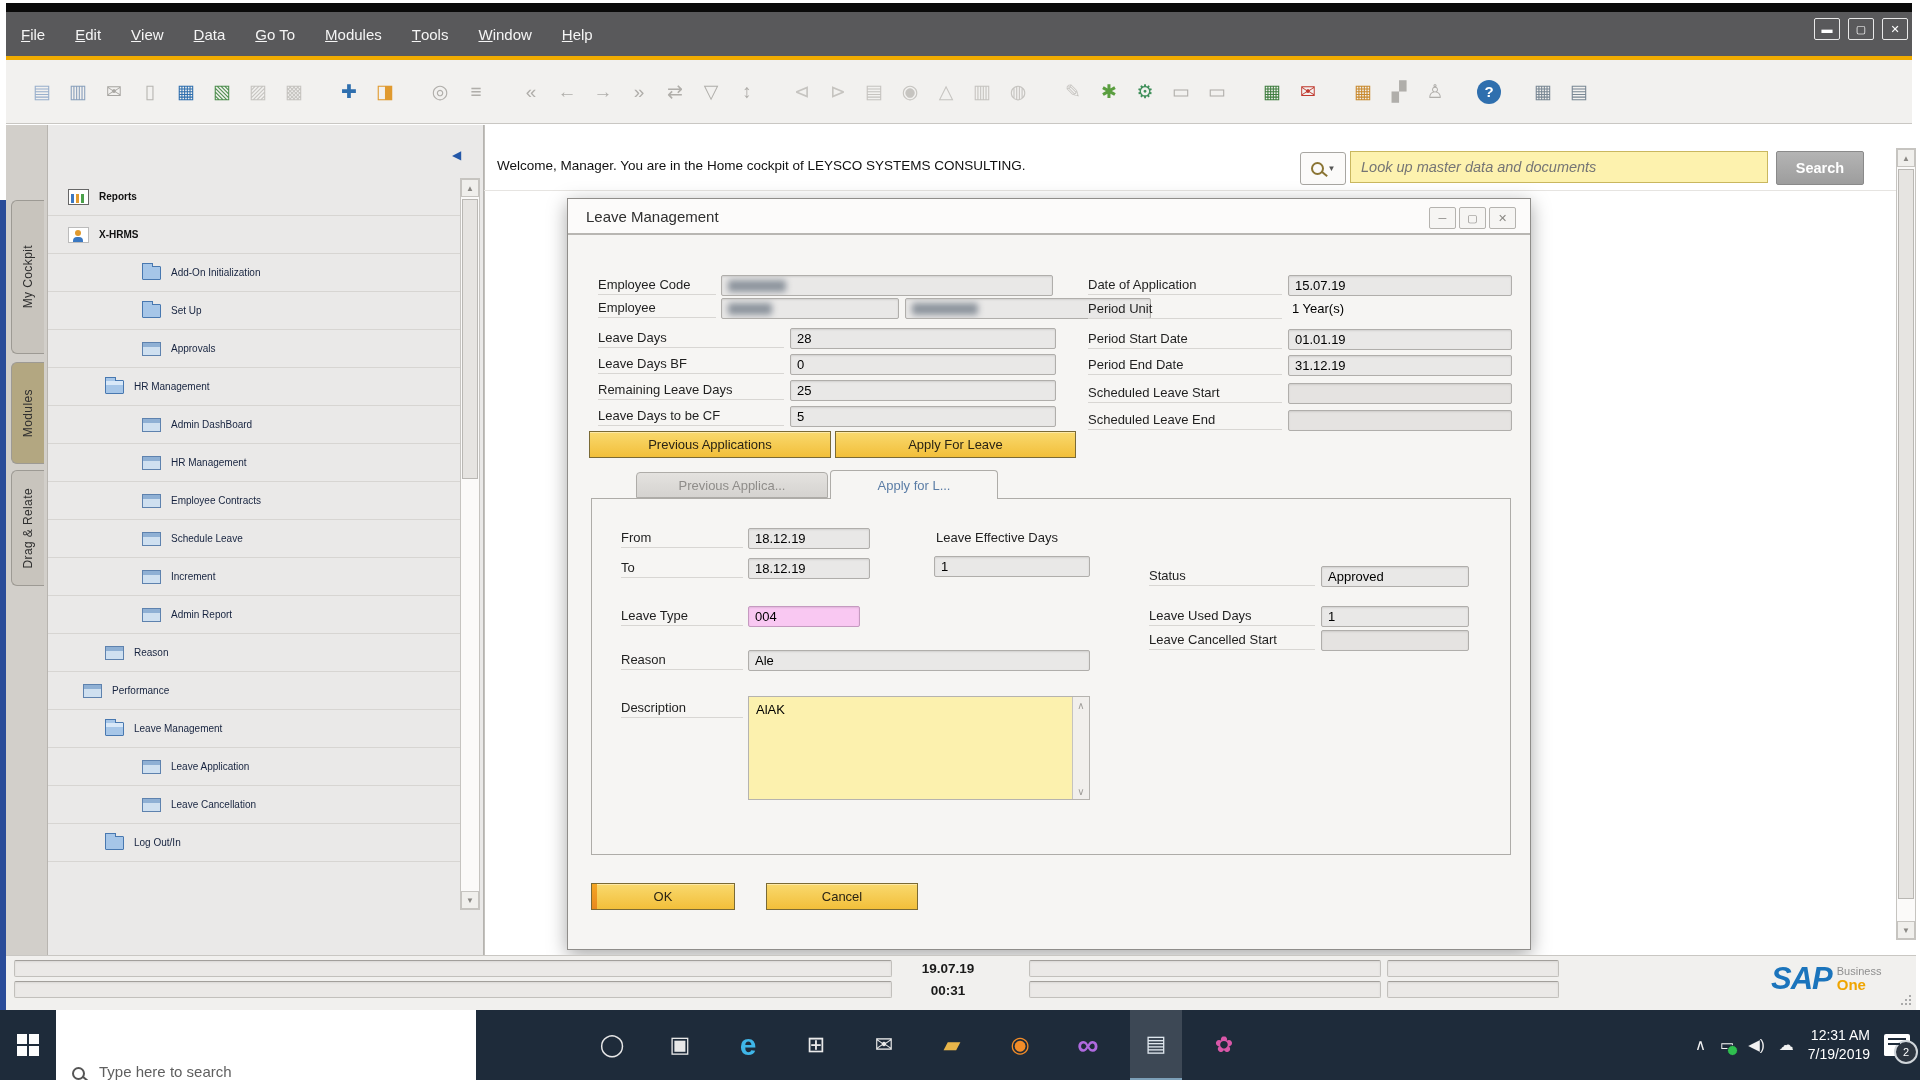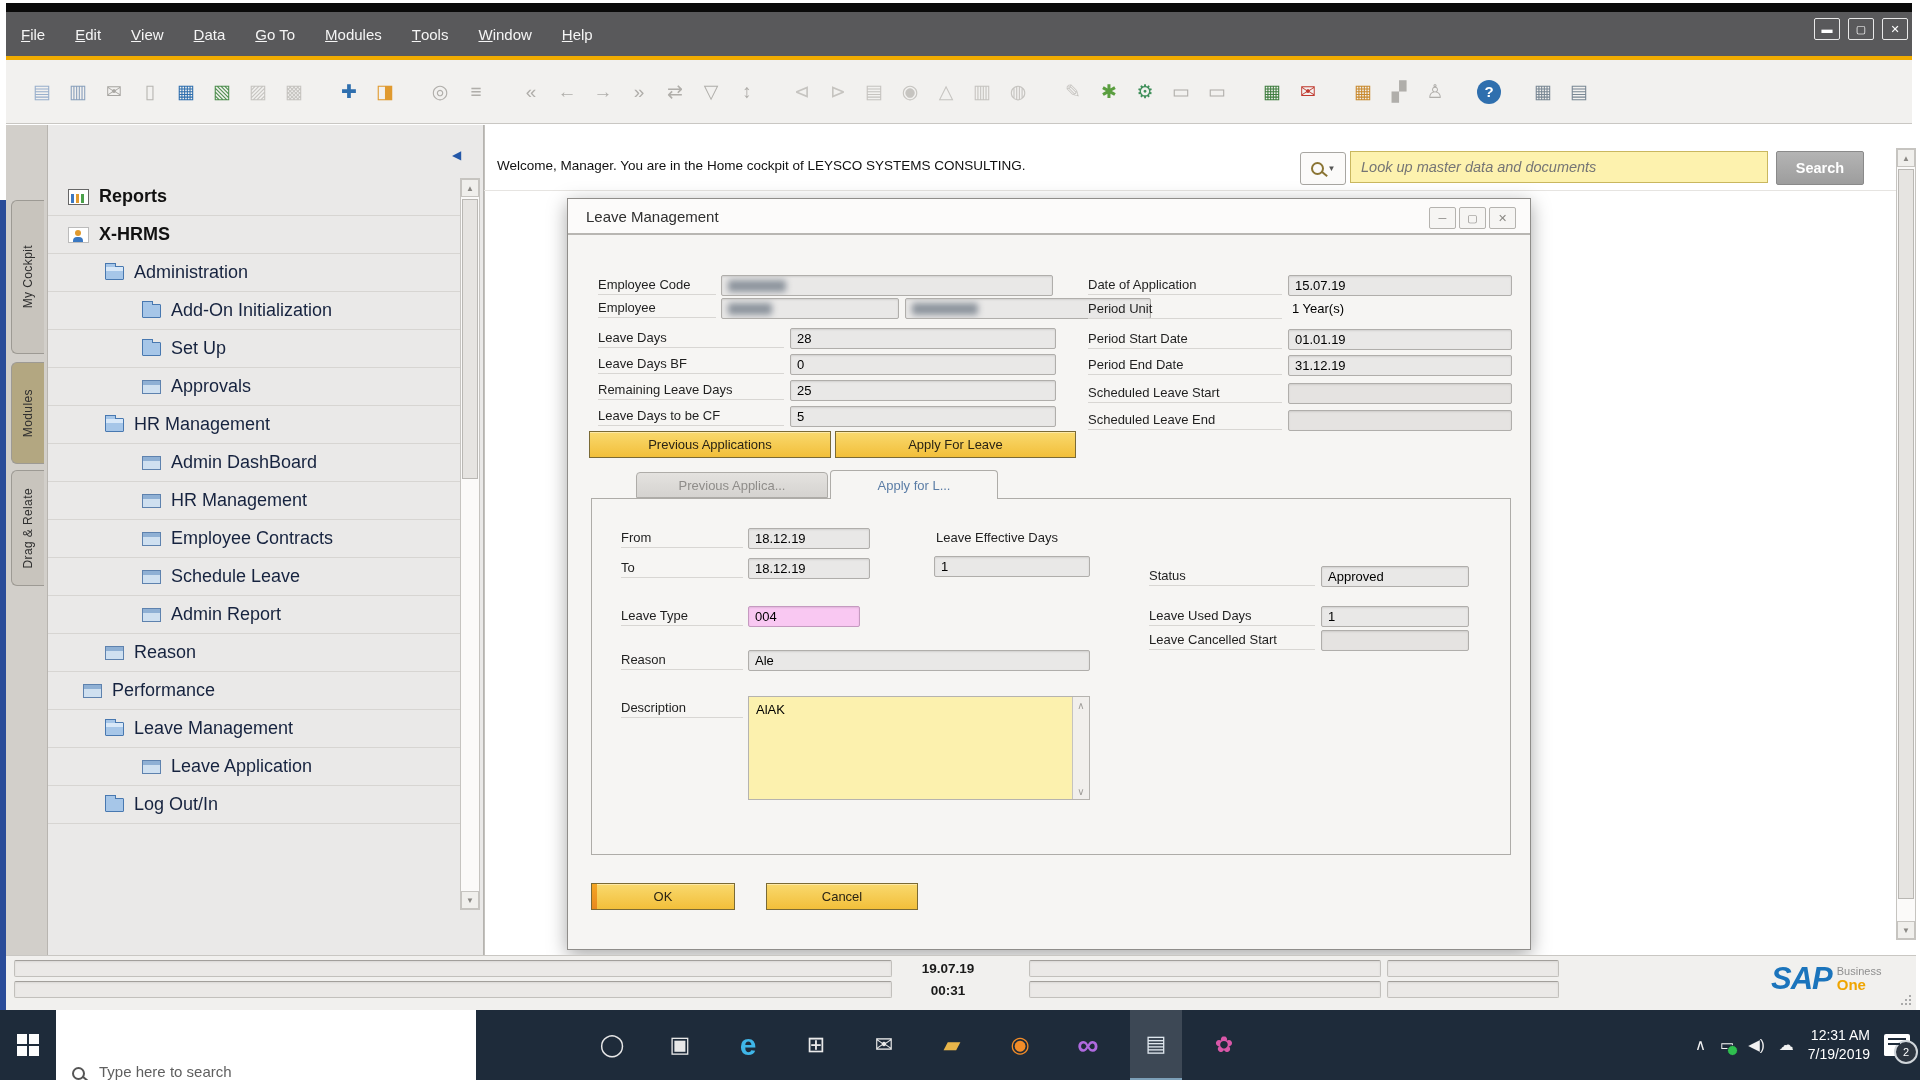--- a/index.html
+++ b/index.html
@@ -31,21 +31,21 @@
   #tabstrip{left:6px;top:125px;width:42px;height:885px;background:#d2cfca;border-right:1px solid #b8b5b0;box-sizing:border-box}
   .vtab{position:absolute;left:11px;width:32px;border:1px solid #9d9a94;border-right:none;
         border-radius:6px 0 0 6px;background:#c8c4bd;display:flex;align-items:center;justify-content:center;cursor:default}
   .vtab.sel{background:#b3a781}
   .vtab span{writing-mode:vertical-rl;transform:rotate(180deg);font-size:12px;color:#2f2f2f;letter-spacing:.4px;white-space:nowrap}
 
   #treepanel{left:48px;top:125px;width:436px;height:885px;background:#eae9e8;border-right:1px solid #b5b3af;box-sizing:border-box}
   #collapse-arrow{left:452px;top:148px;font-size:12px;color:#2458a8;cursor:pointer}
   #tree{left:48px;top:178px;width:412px}
   .trow{display:flex;align-items:center;height:38px;border-bottom:1px solid #d7d5d2;box-sizing:border-box;cursor:pointer}
-  .tlabel{font-size:18px;color:#16233f}
+  .tlabel{font-size:10px;color:#16233f}
   .tlabel.bold{font-weight:bold;color:#111}
   .ti{width:19px;height:14px;display:inline-block;margin-right:10px;flex:none;position:relative;box-sizing:border-box}
   .ti.folder,.ti.folder-open{background:#a6c6e8;border:1px solid #4878b0;border-radius:1px}
   .ti.folder::before,.ti.folder-open::before{content:"";position:absolute;top:-4px;left:-1px;width:9px;height:3px;
       background:#a6c6e8;border:1px solid #4878b0;border-bottom:none}
   .ti.folder-open{background:linear-gradient(180deg,#d8e8f8 0 35%,#a6c6e8 35%)}
   .ti.window{background:#cfe0f0;border:1px solid #5e82ae}
   .ti.window::before{content:"";position:absolute;left:0;top:0;width:100%;height:4px;background:#8fb0d4}
   .ti.chart{background:#fff;border:1px solid #666;width:21px;height:16px}
   .ti.chart::before{content:"";position:absolute;left:2px;bottom:1px;width:13px;height:9px;
@@ -234,24 +234,20 @@
 <div class="abs" id="collapse-arrow" data-name="collapse-sidebar-icon">◀</div>
 <div class="abs" id="tree" data-name="modules-tree">
     <div class="trow" data-name="sidebar-item-reports" style="padding-left: 20px;">
       <span class="ti chart" data-name="chart-icon"></span>
       <span class="tlabel bold" data-name="sidebar-item-label">Reports</span>
     </div>
     <div class="trow" data-name="sidebar-item-x-hrms" style="padding-left: 20px;">
       <span class="ti person" data-name="person-icon"></span>
       <span class="tlabel bold" data-name="sidebar-item-label">X-HRMS</span>
     </div>
-    <div class="trow" data-name="sidebar-item-administration" style="padding-left: 57px;">
-      <span class="ti folder-open" data-name="folder-open-icon"></span>
-      <span class="tlabel" data-name="sidebar-item-label">Administration</span>
-    </div>
     <div class="trow" data-name="sidebar-item-add-on-initialization" style="padding-left: 94px;">
       <span class="ti folder" data-name="folder-icon"></span>
       <span class="tlabel" data-name="sidebar-item-label">Add-On Initialization</span>
     </div>
     <div class="trow" data-name="sidebar-item-set-up" style="padding-left: 94px;">
       <span class="ti folder" data-name="folder-icon"></span>
       <span class="tlabel" data-name="sidebar-item-label">Set Up</span>
     </div>
     <div class="trow" data-name="sidebar-item-approvals" style="padding-left: 94px;">
       <span class="ti window" data-name="window-icon"></span>
@@ -270,39 +266,47 @@
       <span class="tlabel" data-name="sidebar-item-label">HR Management</span>
     </div>
     <div class="trow" data-name="sidebar-item-employee-contracts" style="padding-left: 94px;">
       <span class="ti window" data-name="window-icon"></span>
       <span class="tlabel" data-name="sidebar-item-label">Employee Contracts</span>
     </div>
     <div class="trow" data-name="sidebar-item-schedule-leave" style="padding-left: 94px;">
       <span class="ti window" data-name="window-icon"></span>
       <span class="tlabel" data-name="sidebar-item-label">Schedule Leave</span>
     </div>
+    <div class="trow" data-name="sidebar-item-increment" style="padding-left: 94px;">
+      <span class="ti window" data-name="window-icon"></span>
+      <span class="tlabel" data-name="sidebar-item-label">Increment</span>
+    </div>
     <div class="trow" data-name="sidebar-item-admin-report" style="padding-left: 94px;">
       <span class="ti window" data-name="window-icon"></span>
       <span class="tlabel" data-name="sidebar-item-label">Admin Report</span>
     </div>
     <div class="trow" data-name="sidebar-item-payroll" style="padding-left: 57px;">
       <span class="ti window" data-name="window-icon"></span>
       <span class="tlabel" data-name="sidebar-item-label">Reason</span>
     </div>
     <div class="trow" data-name="sidebar-item-performance" style="padding-left: 35px;">
       <span class="ti window" data-name="window-icon"></span>
       <span class="tlabel" data-name="sidebar-item-label">Performance</span>
     </div>
     <div class="trow" data-name="sidebar-item-leave-management" style="padding-left: 57px;">
       <span class="ti folder-open" data-name="folder-open-icon"></span>
       <span class="tlabel" data-name="sidebar-item-label">Leave Management</span>
     </div>
     <div class="trow" data-name="sidebar-item-leave-application" style="padding-left: 94px;">
       <span class="ti window" data-name="window-icon"></span>
       <span class="tlabel" data-name="sidebar-item-label">Leave Application</span>
+    </div>
+    <div class="trow" data-name="sidebar-item-leave-cancellation" style="padding-left: 94px;">
+      <span class="ti window" data-name="window-icon"></span>
+      <span class="tlabel" data-name="sidebar-item-label">Leave Cancellation</span>
     </div>
     <div class="trow" data-name="sidebar-item-log-out-in" style="padding-left: 57px;">
       <span class="ti folder" data-name="folder-icon"></span>
       <span class="tlabel" data-name="sidebar-item-label">Log Out/In</span>
     </div>
   </div>
 <div class="abs scrollbar" id="tree-scroll" data-name="tree-scrollbar">
   <div class="sarrow" style="top:0" data-name="scroll-up-icon">▲</div>
   <div class="sthumb" style="top:20px;height:280px" data-name="tree-scrollbar-thumb"></div>
   <div class="sarrow" style="bottom:0" data-name="scroll-down-icon">▼</div>

